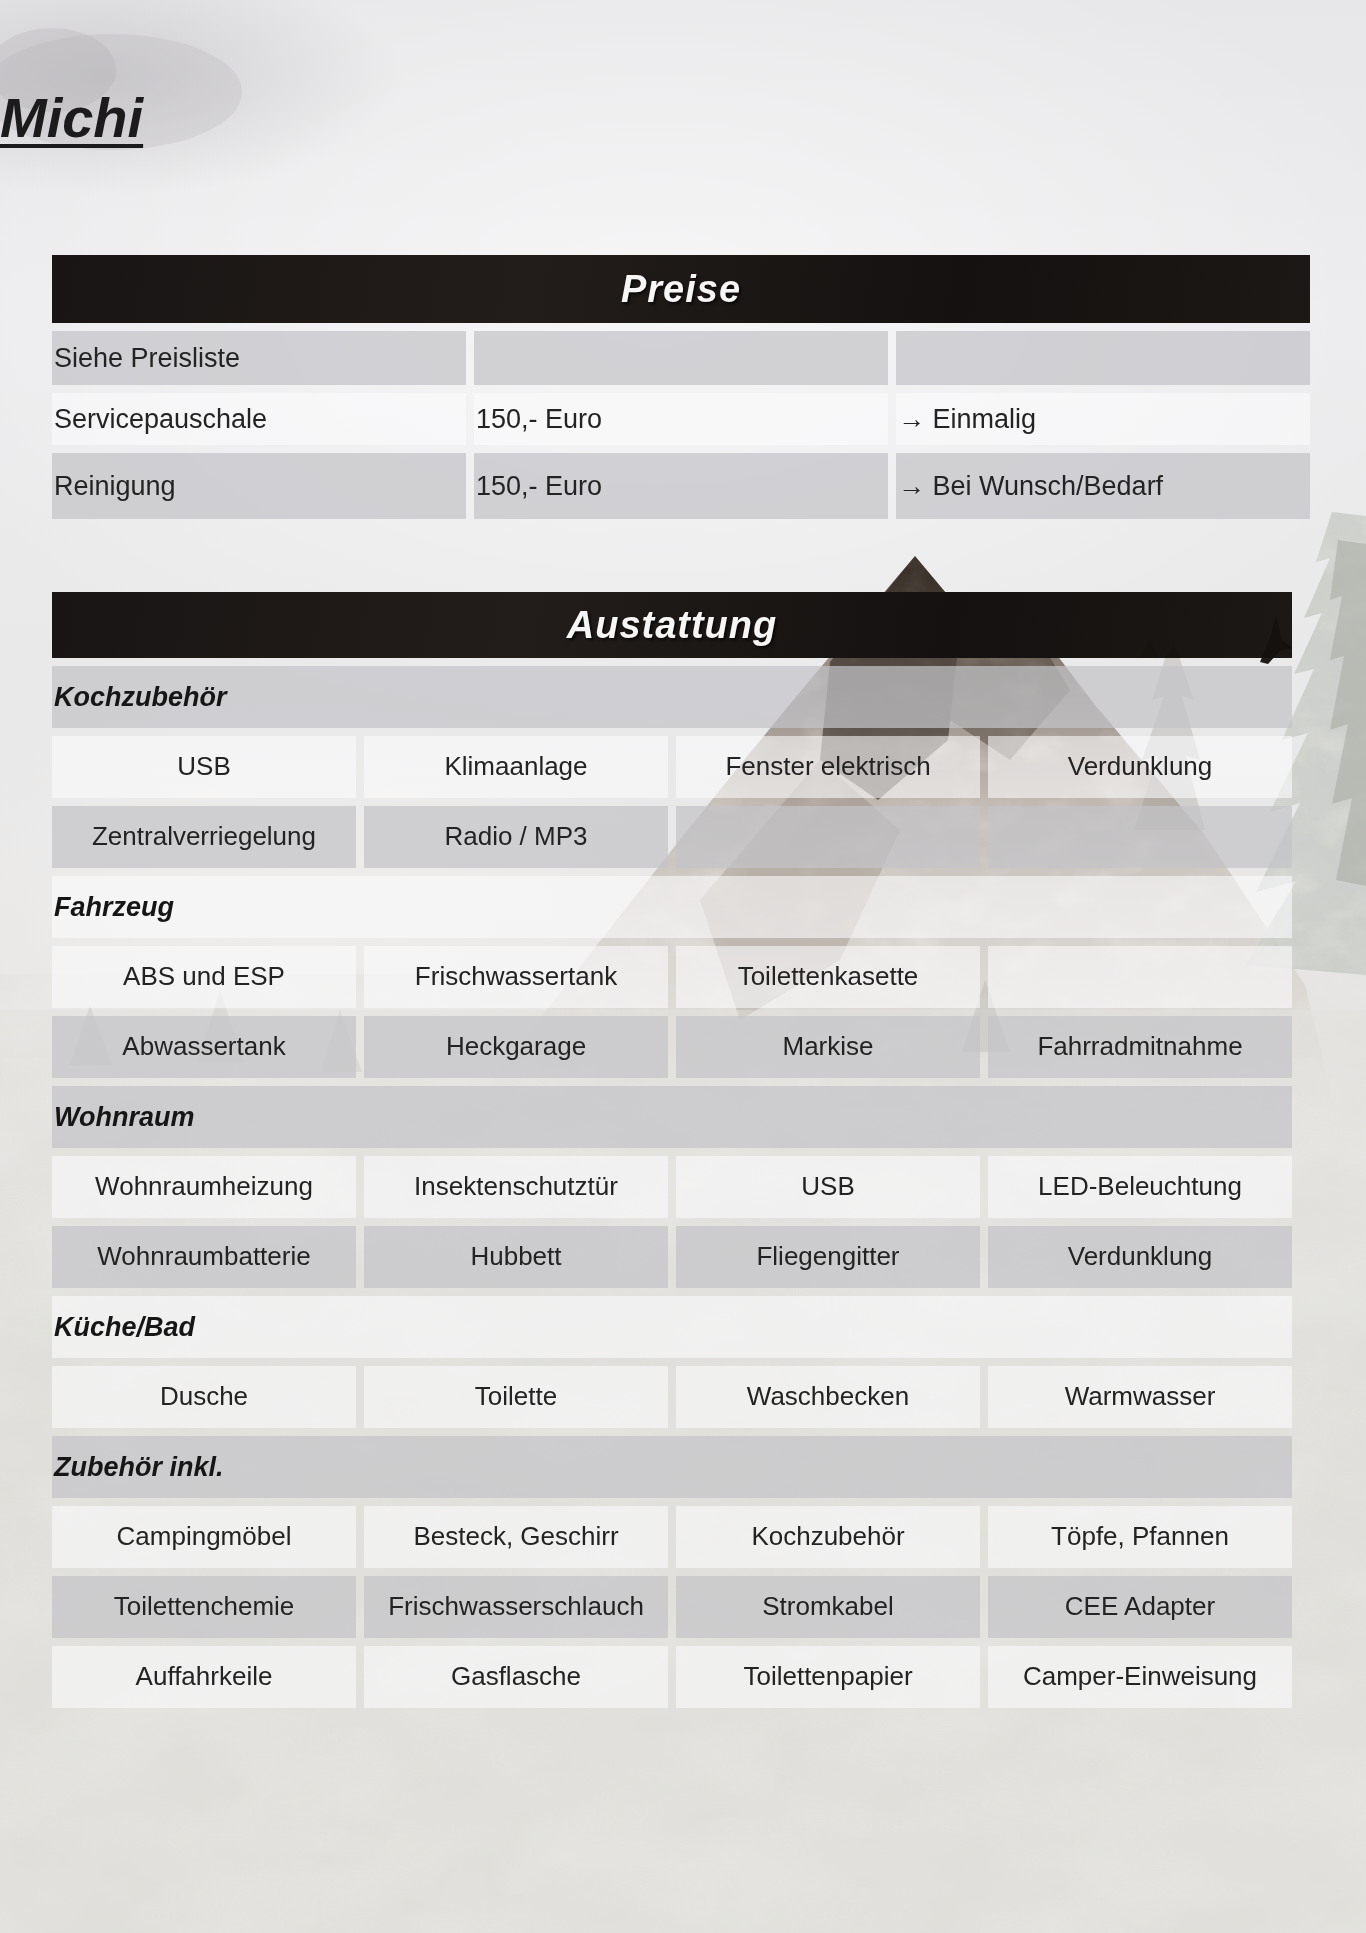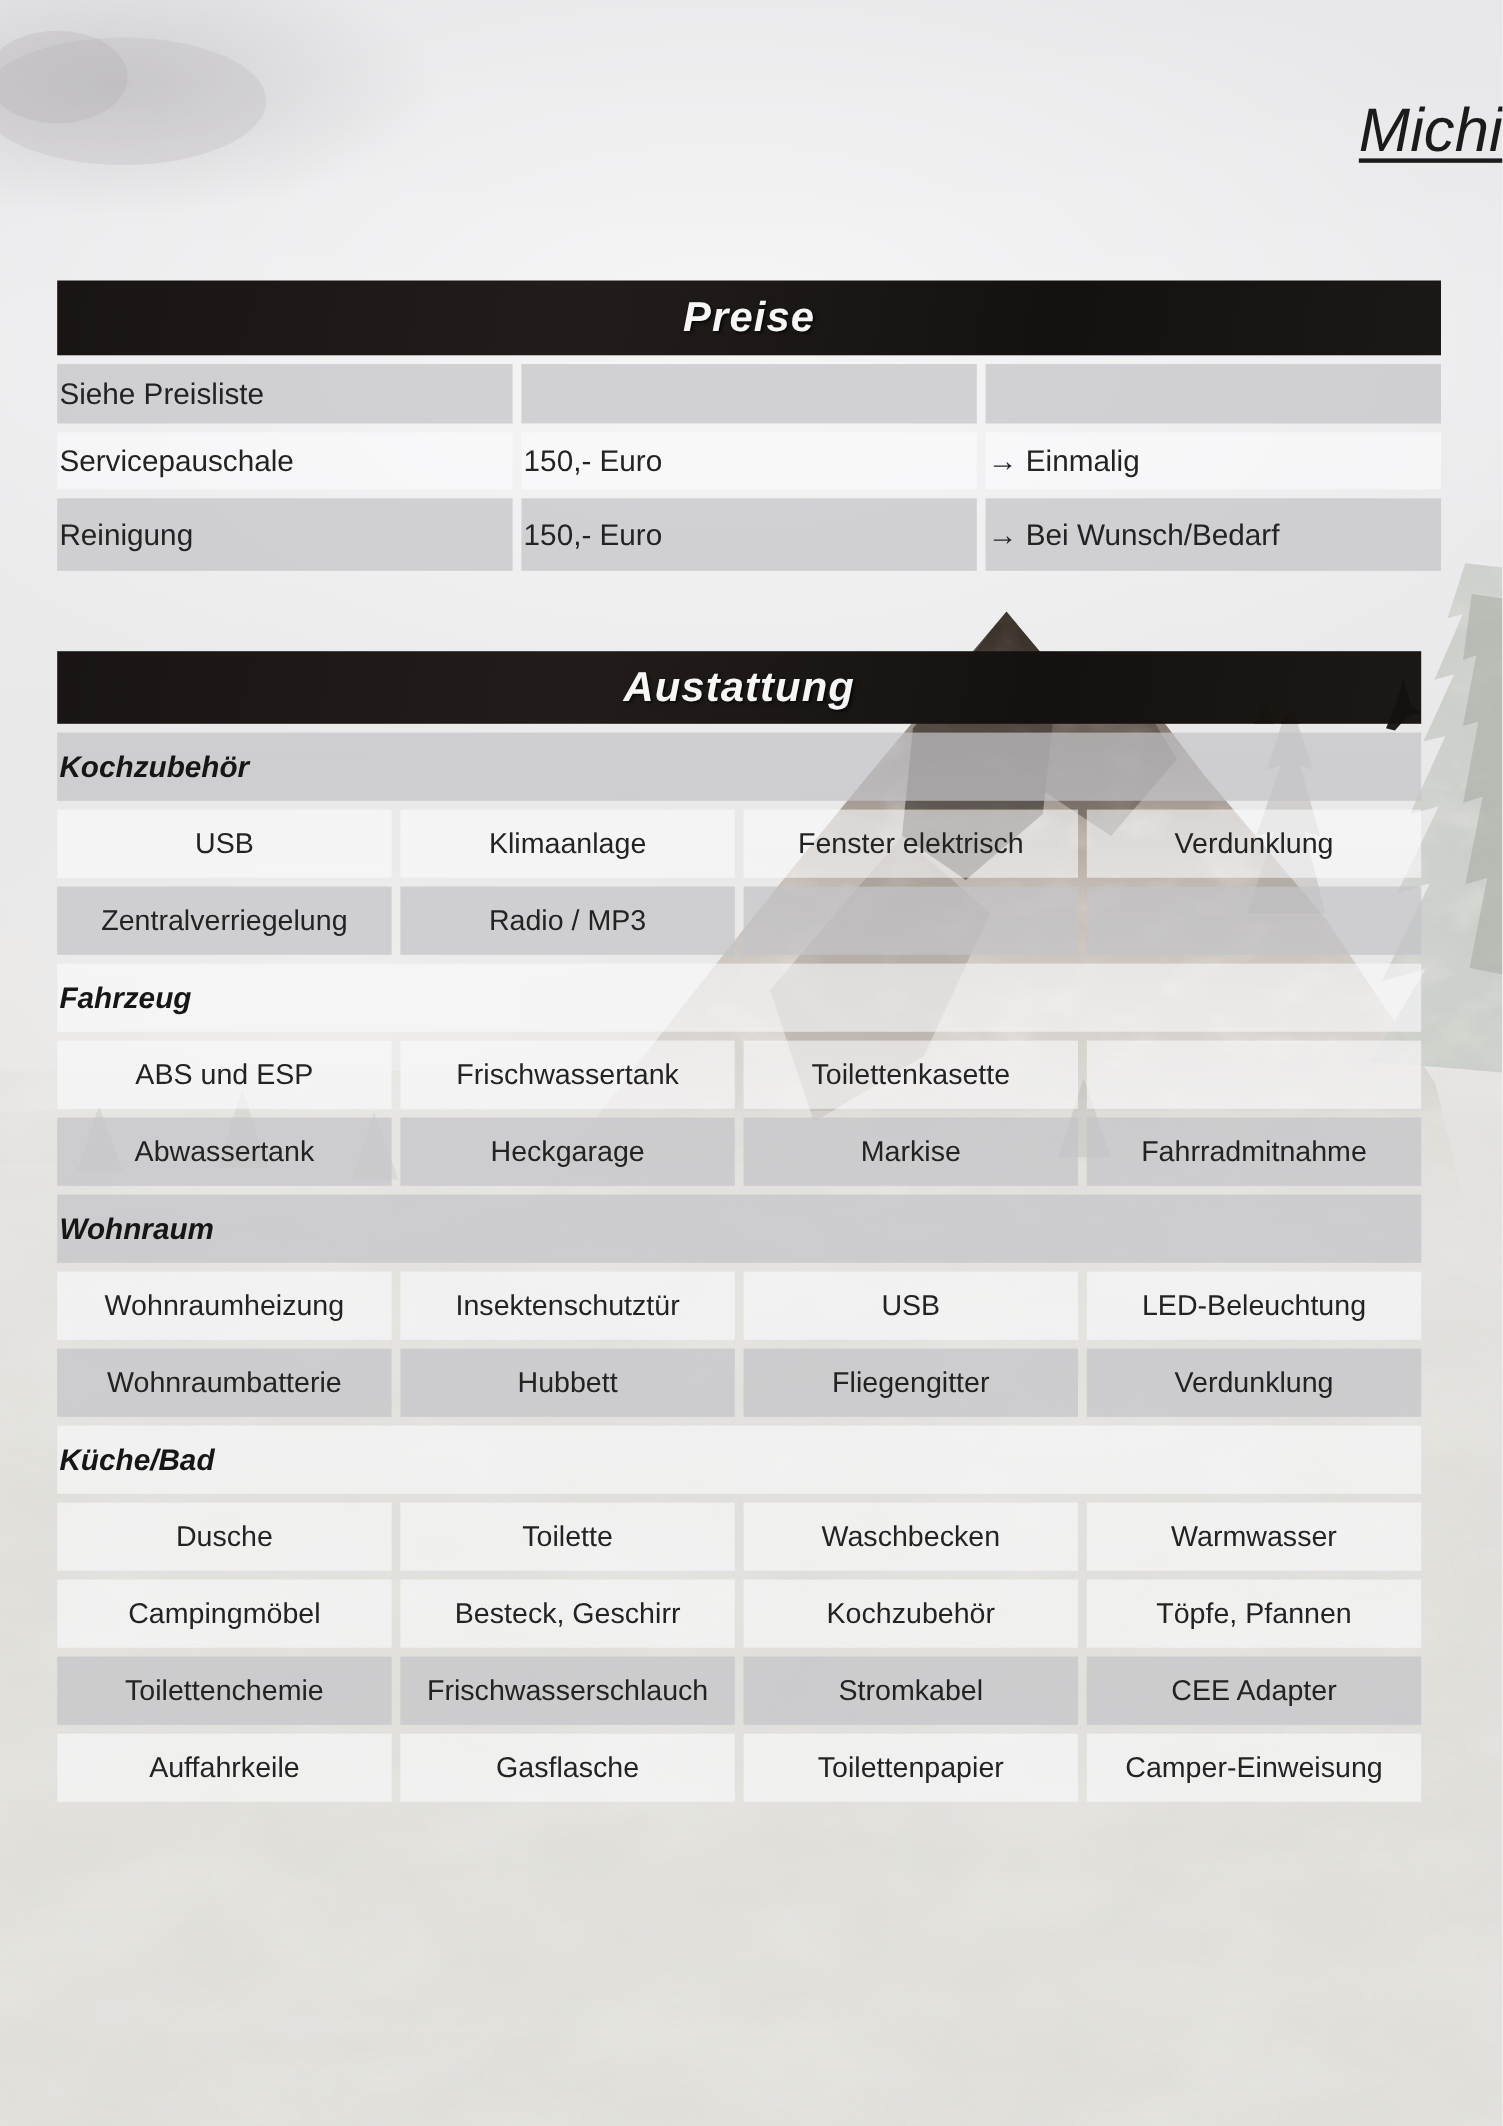--- a/index.html
+++ b/index.html
@@ -14,22 +14,22 @@
       radial-gradient(420px 170px at 8% 4%, rgba(158,157,161,0.35), rgba(158,157,161,0) 70%),
       radial-gradient(1100px 600px at 48% 16%, rgba(255,255,255,0.55), rgba(255,255,255,0) 72%),
       radial-gradient(700px 300px at 22% 47%, rgba(244,243,241,0.55), rgba(244,243,241,0) 75%),
       linear-gradient(180deg,#e7e6e8 0%, #ecebed 16%, #eae9ea 36%, #e6e5e3 54%, #e1e0dc 72%, #e2e1dd 100%);
   }
   .bg-art{position:absolute; inset:0; z-index:1;}
   
   .content{position:absolute; inset:0; z-index:2;}
   .title{
     position:absolute; top:84px; left:0; right:0; margin:0;
-    text-align:right; font-size:56px; line-height:1.2;
-    font-weight:normal; font-style:italic; color:#1c1b1b;
+    text-align:left; font-size:56px; line-height:1.2;
+    font-weight:bold; font-style:italic; color:#1c1b1b;
     text-decoration:underline; text-decoration-thickness:4px; text-underline-offset:7px;
   }
   table.sheet{
     position:absolute; left:44px; border-collapse:separate; border-spacing:8px;
     table-layout:fixed;
   }
   table.preise{top:247px; width:1274px;}
   table.austattung{top:584px; width:1256px;}
   th.bar{
     background:linear-gradient(100deg,#191514 0%, #221d1a 38%, #141110 72%, #1c1815 100%);
@@ -222,20 +222,23 @@
           </tr>
           <tr class="section shade-light">
             <td colspan="4">Küche/Bad</td>
           </tr>
           <tr class="items shade-light">
             <td>Dusche</td>
             <td>Toilette</td>
             <td>Waschbecken</td>
             <td>Warmwasser</td>
           </tr>
+          <tr class="section shade-gray">
+            <td colspan="4">Zubehör inkl.</td>
+          </tr>
           <tr class="items shade-light">
             <td>Campingmöbel</td>
             <td>Besteck, Geschirr</td>
             <td>Kochzubehör</td>
             <td>Töpfe, Pfannen</td>
           </tr>
           <tr class="items shade-gray">
             <td>Toilettenchemie</td>
             <td>Frischwasserschlauch</td>
             <td>Stromkabel</td>

